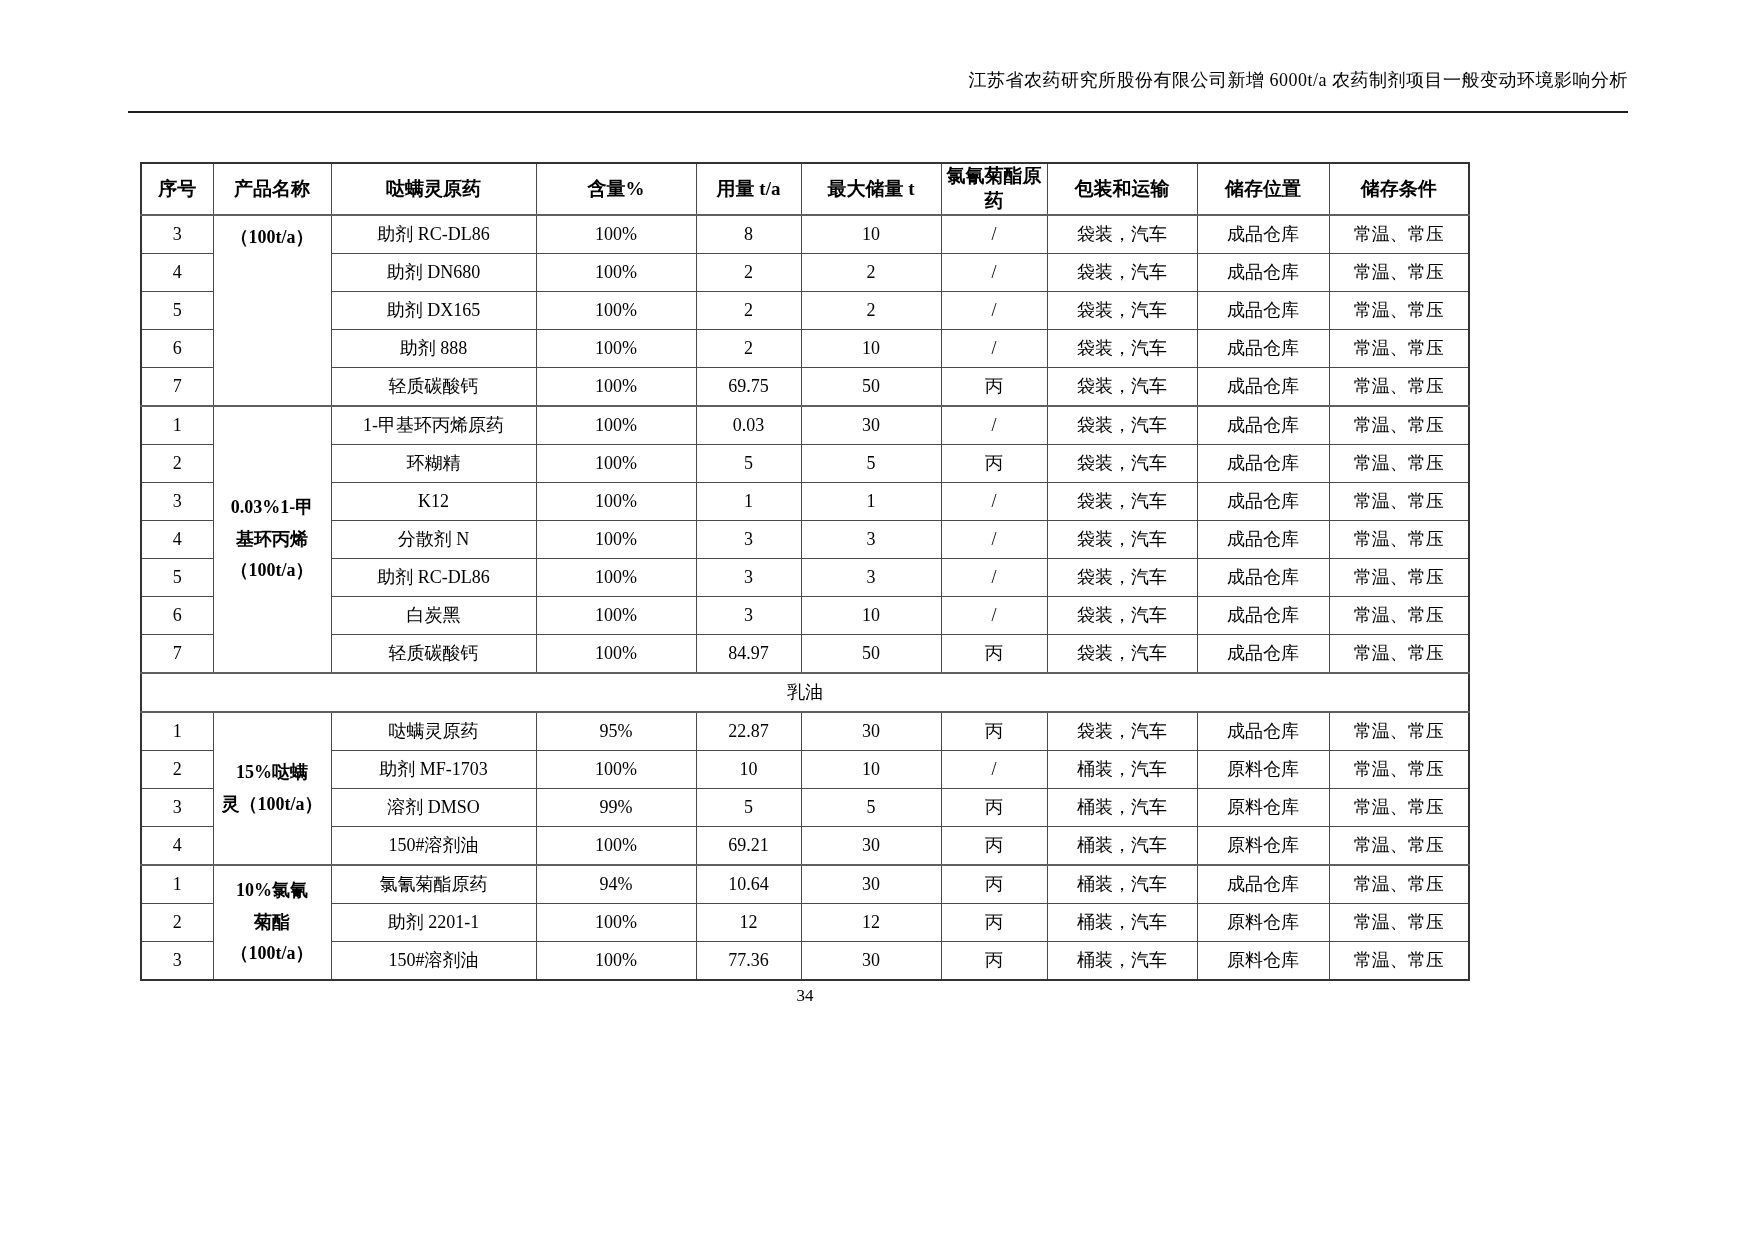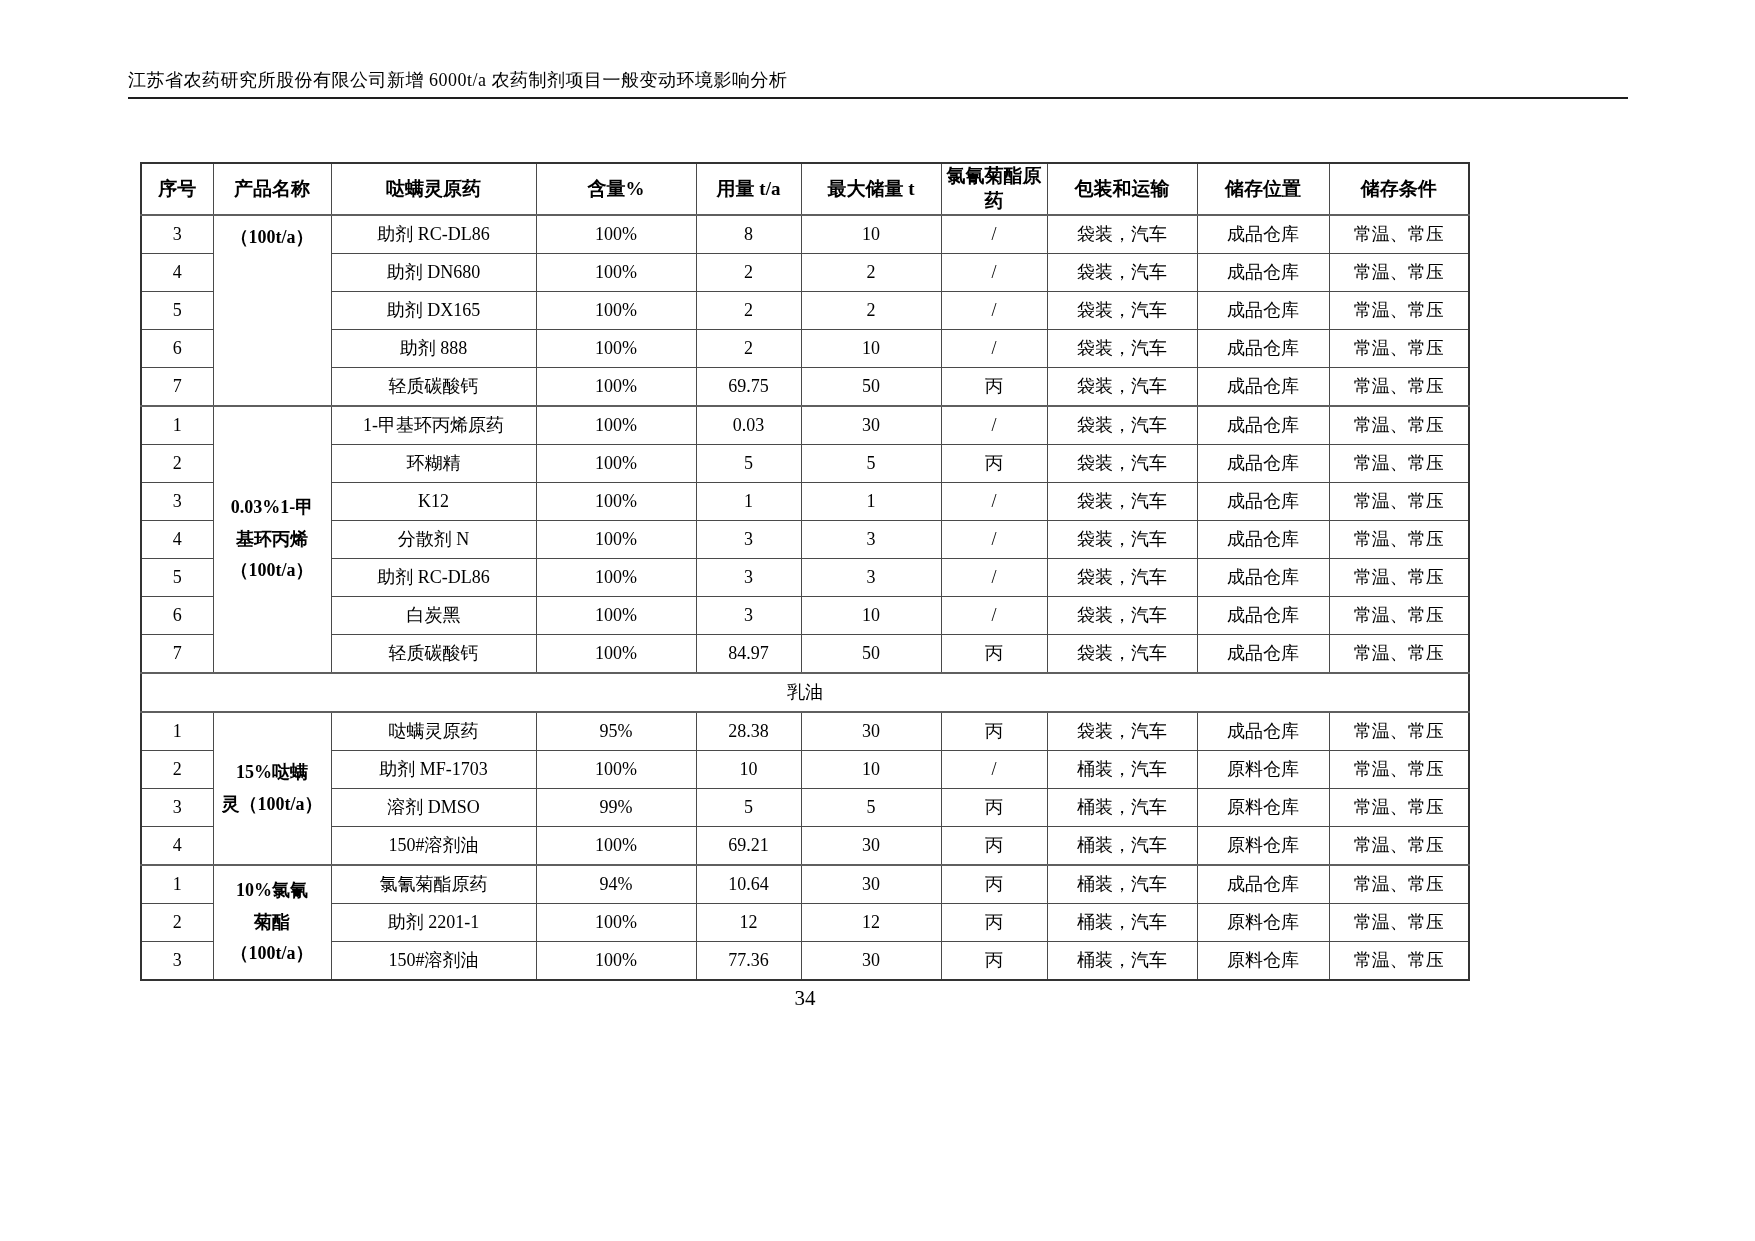--- a/index.html
+++ b/index.html
@@ -4,22 +4,22 @@
 <style>
   html,body { margin:0; padding:0; }
   body {
     width:1755px; height:1241px;
     background:#ffffff; color:#000;
     font-family:"Liberation Serif","DejaVu Serif",serif;
     position:relative; overflow:hidden;
   }
   .doc-header {
     position:absolute; left:128px; top:68px; width:1500px;
-    text-align:left; font-size:18px; letter-spacing:0.5px;
-    padding-bottom:5px; border-bottom:2.5px solid #1e1e1e;
+    text-align:right; font-size:18px; letter-spacing:0.5px;
+    padding-bottom:19px; border-bottom:2.5px solid #1e1e1e;
   }
   table.materials-table {
     position:absolute; left:140px; top:162px;
     border-collapse:collapse; table-layout:fixed;
     border:2px solid #333;
   }
   .materials-table th, .materials-table td {
     border:1px solid #4a4a4a;
     text-align:center; vertical-align:middle;
     font-size:18px; padding:0 4px;
@@ -31,21 +31,21 @@
   }
   .materials-table tr.group-start td { border-top:2px solid #5f5f5f; }
   .materials-table tr.section-row td {
     font-weight:normal; height:37px;
     border-top:2px solid #5f5f5f; border-bottom:2px solid #5f5f5f;
   }
   .materials-table td.product-cell { line-height:1.75;font-weight:bold; }
   .materials-table td.product-cell.valign-top { vertical-align:top; padding-top:6px; }
   .doc-footer {
     position:absolute; left:140px; top:986px; width:1330px;
-    text-align:center; font-size:21px;
+    text-align:center; font-size:17px;
   }
 </style>
 </head>
 <body>
 
 <div class="page">
 
   <div class="doc-header">
     <span>江苏省农药研究所股份有限公司新增 6000t/a 农药制剂项目一般变动环境影响分析</span>
   </div>
@@ -213,21 +213,21 @@
           <td>常温、常压</td>
         </tr>
         <tr class="section-row">
           <td colspan="10">乳油</td>
         </tr>
         <tr class="group-start">
           <td>1</td>
           <td rowspan="4" class="product-cell">15%哒螨<br>灵（100t/a）</td>
           <td>哒螨灵原药</td>
           <td>95%</td>
-          <td>28.38</td>
+          <td>22.87</td>
           <td>30</td>
           <td>丙</td>
           <td>袋装，汽车</td>
           <td>成品仓库</td>
           <td>常温、常压</td>
         </tr>
         <tr>
           <td>2</td>
           <td>助剂 MF-1703</td>
           <td>100%</td>

